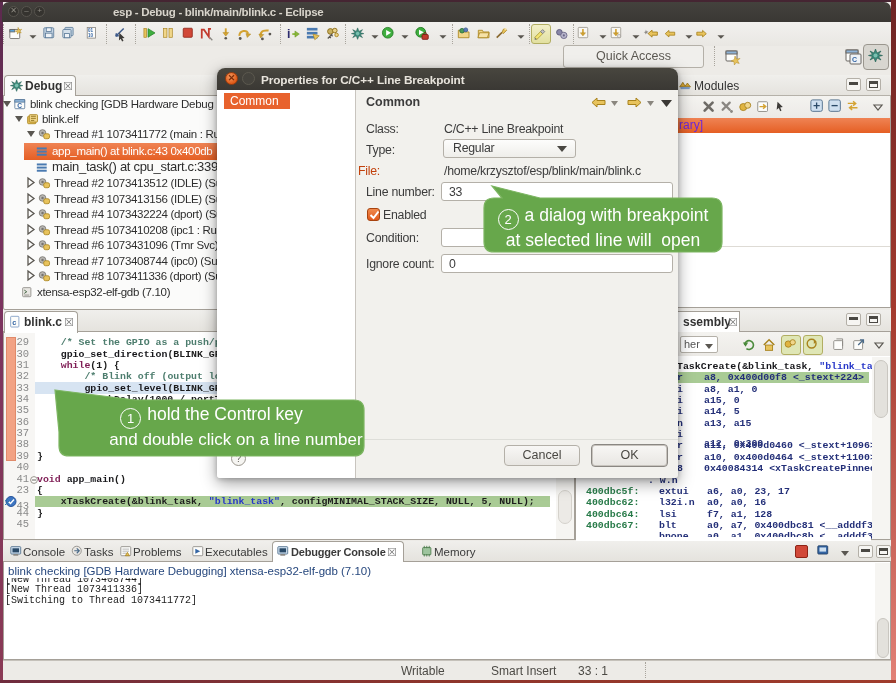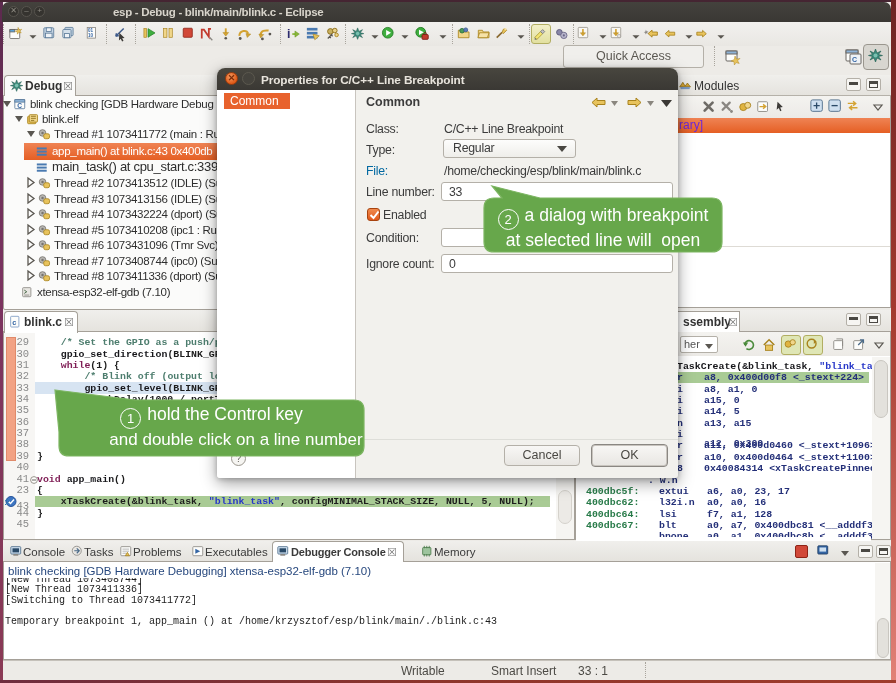--- a/index.html
+++ b/index.html
@@ -574,21 +574,20 @@
 <div style="left:858px;top:545px;width:15px;height:13px;background:#f6f5f2;border:1px solid #b4b0a8;border-radius:2px;"></div>
 <div style="left:861px;top:549px;width:9px;height:3px;background:#4a4843;"></div>
 <div style="left:876px;top:545px;width:15px;height:13px;background:#f6f5f2;border:1px solid #b4b0a8;border-radius:2px;"></div>
 <div style="left:879px;top:548px;width:9px;height:7px;border:1.5px solid #4a4843;border-top-width:3px;"></div>
 <div class="t" style="left:8px;top:564px;font-size:11.5px;color:#26477d;line-height:14px;">blink checking [GDB Hardware Debugging] xtensa-esp32-elf-gdb (7.10)</div>
 <div style="left:4px;top:578px;width:870px;height:81px;background:#fff;"></div>
 <div style="left:4px;top:578px;width:870px;height:81px;overflow:hidden;background:#fff;">
     <div class="mono" style="left:1px;top:-3.5px;font-size:10px;color:#1c1c1c;line-height:10.5px;">[New Thread 1073408744]</div>
     <div class="mono" style="left:1px;top:7.0px;font-size:10px;color:#1c1c1c;line-height:10.5px;">[New Thread 1073411336]</div>
     <div class="mono" style="left:1px;top:17.5px;font-size:10px;color:#1c1c1c;line-height:10.5px;">[Switching to Thread 1073411772]</div>
-    <div class="mono" style="left:1px;top:38.5px;font-size:10px;color:#1c1c1c;line-height:10.5px;">Temporary breakpoint 1, app_main () at /home/krzysztof/esp/blink/main/./blink.c:43</div>
   </div>
 <div style="left:875px;top:563px;width:15px;height:96px;background:#f6f5f2;"></div>
 <div style="left:877px;top:618px;width:12px;height:40px;background:#e3e1dc;border:1px solid #c9c6c0;border-radius:6px;"></div>
 <div style="left:3px;top:660px;width:888px;height:20px;background:#edebe7;border-top:1px solid #c5c1ba;"></div>
 <div class="t" style="left:401px;top:664px;font-size:12px;color:#4c4a45;">Writable</div>
 <div class="t" style="left:491px;top:664px;font-size:12px;color:#4c4a45;">Smart Insert</div>
 <div class="t" style="left:578px;top:664px;font-size:12px;color:#4c4a45;">33 : 1</div>
 <div class="seph" style="left:645px;top:662px;height:16px;"></div>
 <div style="left:217px;top:68px;width:461px;height:410px;background:#f2f1ed;border-radius:8px 8px 3px 3px;box-shadow:0 5px 16px rgba(0,0,0,0.38), 0 1px 5px rgba(0,0,0,0.22);"></div>
 <div style="left:217px;top:68px;width:461px;height:22px;background:linear-gradient(#48463f,#3a3834);border-radius:8px 8px 0 0;"></div>
@@ -616,22 +615,22 @@
     <path d="M0 0 L11 0 L5.5 7 Z" fill="#3a3834"></path>
   </svg>
 <div class="t" style="left:366px;top:122px;font-size:12.3px;letter-spacing:-0.25px;color:#3c3c3c;line-height:15px;">Class:</div>
 <div class="t" style="left:444px;top:122px;font-size:12.3px;letter-spacing:-0.25px;color:#3c3c3c;line-height:15px;">C/C++ Line Breakpoint</div>
 <div class="t" style="left:366px;top:143px;font-size:12.3px;letter-spacing:-0.25px;color:#3c3c3c;line-height:15px;">Type:</div>
 <div style="left:443px;top:139px;width:133px;height:19px;background:linear-gradient(#fdfdfc,#efeeea);border:1px solid #b4b0a8;border-radius:3px;"></div>
 <div class="t" style="left:453px;top:141px;font-size:12.3px;letter-spacing:-0.25px;color:#3c3c3c;line-height:15px;">Regular</div>
 <svg style="left:557px;top:146px" width="11" height="7">
     <path d="M0 0 L10 0 L5 6 Z" fill="#4a4843"></path>
   </svg>
-<div class="t" style="left:366px;top:164px;font-size:12.3px;letter-spacing:-0.25px;color:#0369a1;line-height:15px;">File:</div>
-<div class="t" style="left:444px;top:164px;font-size:12.3px;letter-spacing:-0.25px;color:#3c3c3c;line-height:15px;">/home/checking/esp/blink/main/blink.c</div>
+<div class="t" style="left:358px;top:164px;font-size:12.3px;letter-spacing:-0.25px;color:#c2410c;line-height:15px;">File:</div>
+<div class="t" style="left:444px;top:164px;font-size:12.3px;letter-spacing:-0.25px;color:#3c3c3c;line-height:15px;">/home/krzysztof/esp/blink/main/blink.c</div>
 <div class="t" style="left:366px;top:185px;font-size:12.3px;letter-spacing:-0.25px;color:#3c3c3c;line-height:15px;">Line number:</div>
 <div style="left:441px;top:182px;width:232px;height:19px;background:#fff;border:1px solid #b4b0a8;border-radius:3px;"></div>
 <div class="t" style="left:449px;top:185px;font-size:12.3px;letter-spacing:-0.25px;color:#3c3c3c;line-height:15px;">33</div>
 <div style="left:367px;top:208px;width:13px;height:13px;background:linear-gradient(#f08a4e,#e0581a);border:1px solid #a8430e;border-radius:3px;"></div>
 <svg style="left:368px;top:209px" width="12" height="11">
     <path d="M2.5 6 l3 3 l5 -6.5" stroke="#fff" stroke-width="2" fill="none"></path>
   </svg>
 <div class="t" style="left:383px;top:208px;font-size:12.3px;letter-spacing:-0.25px;color:#3c3c3c;line-height:15px;">Enabled</div>
 <div class="t" style="left:366px;top:231px;font-size:12.3px;letter-spacing:-0.25px;color:#3c3c3c;line-height:15px;">Condition:</div>
 <div style="left:441px;top:228px;width:232px;height:19px;background:#fff;border:1px solid #b4b0a8;border-radius:3px;"></div>

